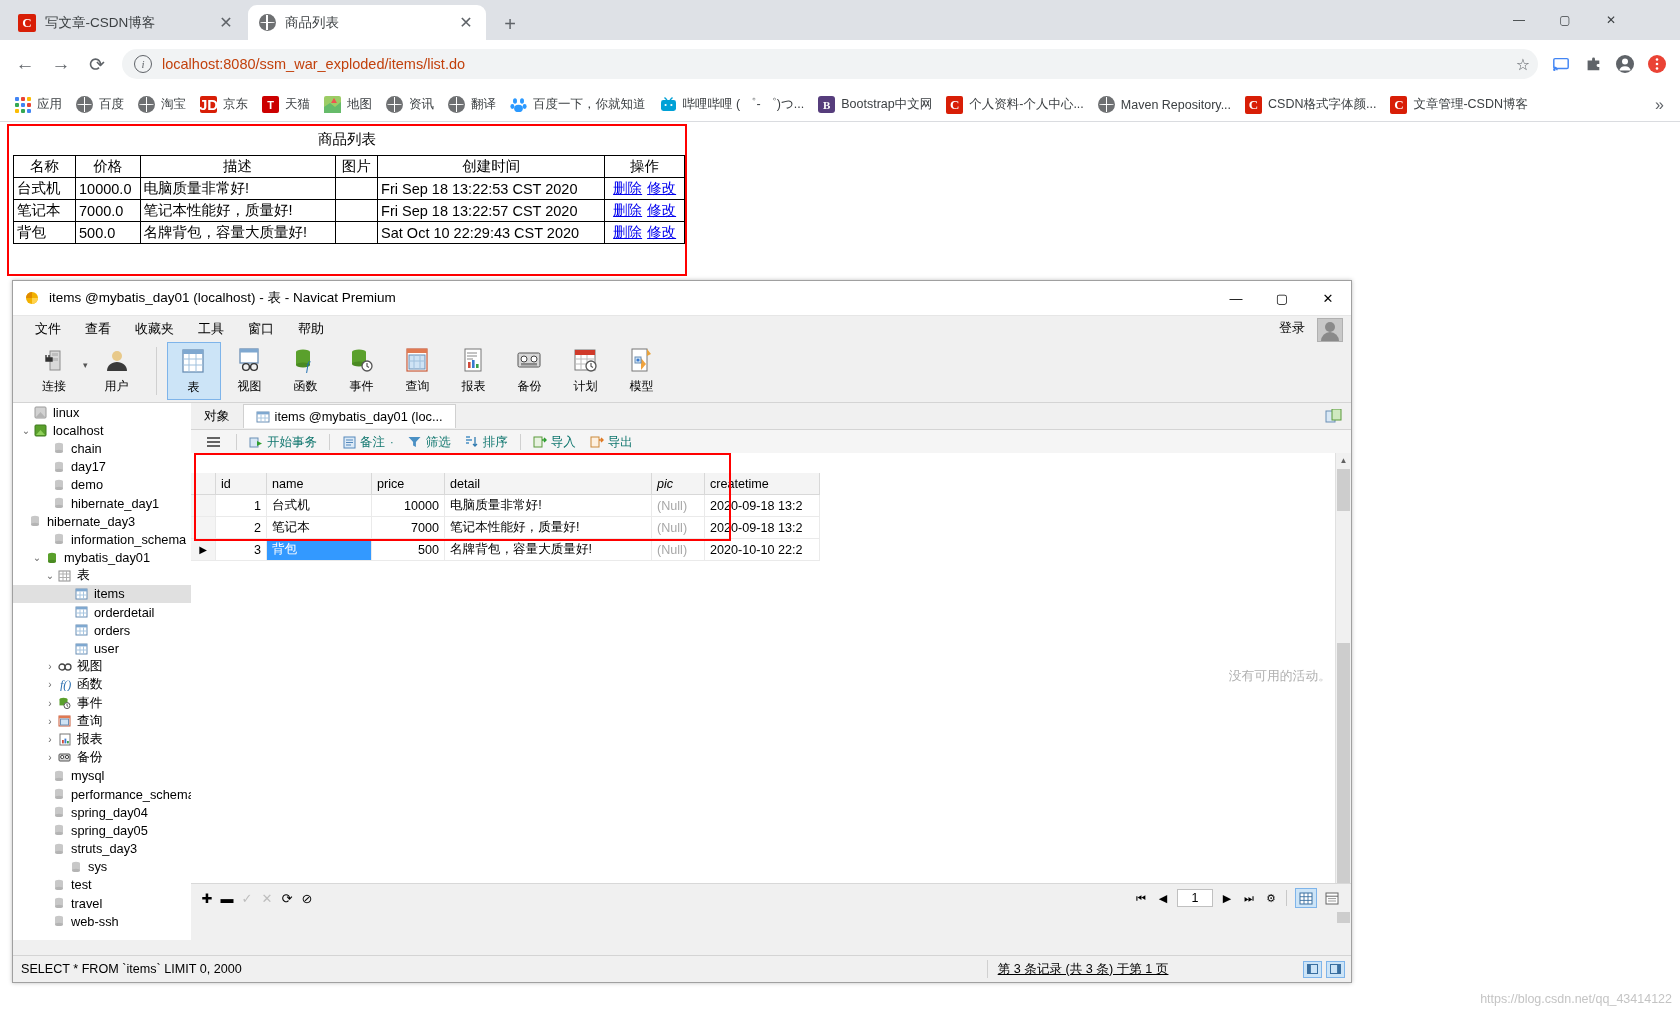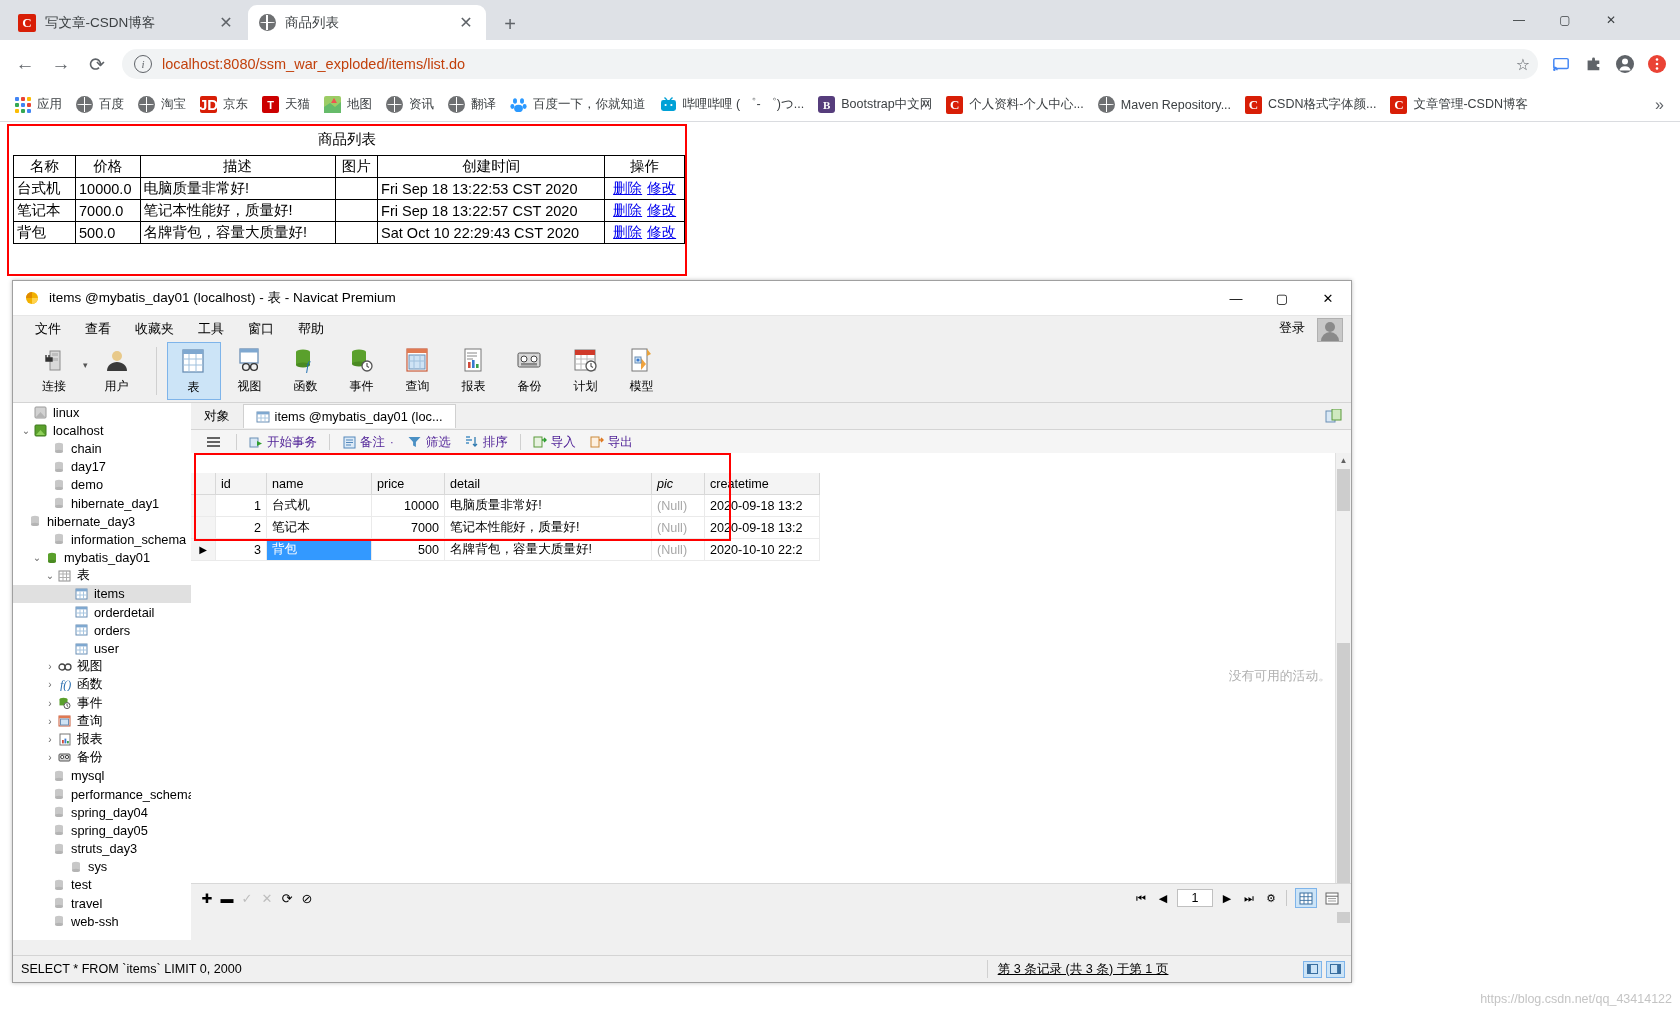--- a/index.html
+++ b/index.html
@@ -82,21 +82,21 @@
   .ti{width:15px;height:14px;flex:0 0 15px;margin-right:5px;display:flex;align-items:center;justify-content:center;}
 
   .nv-right{position:absolute;left:178px;top:0;right:0;bottom:0;background:#f0f0f0;}
   .obj-tabs{height:26px;background:#f0f0f0;display:flex;align-items:center;border-bottom:1px solid #d4d4d4;position:relative;}
   .ot{height:24px;display:flex;align-items:center;padding:0 12px;font-size:12.8px;color:#000;background:#f0f0f0;border:1px solid transparent;border-bottom:none;box-sizing:border-box;}
   .ot.active{background:#fff;border-color:#d0d0d0;}
   .ot-ico{width:14px;height:12px;margin-right:5px;}
   .obj-right-btn{position:absolute;right:6px;top:3px;width:24px;height:20px;display:flex;align-items:center;justify-content:center;}
 
   .grid-tools{height:24px;background:#f5f5f5;display:flex;align-items:center;padding-left:8px;border-bottom:1px solid #e0e0e0;}
-  .gt{display:flex;align-items:center;font-size:12.5px;color:#4c1d95;padding:0 7px;height:20px;justify-content:center;}
+  .gt{display:flex;align-items:center;font-size:12.5px;color:#0f766e;padding:0 7px;height:20px;justify-content:center;}
   .gt-ico{width:14px;height:14px;margin-right:4px;display:flex;align-items:center;justify-content:center;}
   .gt-sep{width:1px;height:16px;background:#d0d0d0;margin:0 5px;}
 
   .grid-wrap{position:absolute;left:0;top:50px;right:0;bottom:28px;background:#fff;}
   .grid-red{position:absolute;left:3px;top:0;width:537px;height:88px;border:2.5px solid #ff0000;box-sizing:border-box;z-index:5;pointer-events:none;}
   table.dg{border-collapse:collapse;font-size:12.6px;color:#000;table-layout:fixed;margin-top:20px;}
   table.dg th{background:#f4f4f4;border-right:1px solid #d8d8d8;border-bottom:1px solid #d8d8d8;font-weight:normal;text-align:left;padding:3px 5px;height:15px;}
   table.dg td{border-right:1px solid #eaeaea;border-bottom:1px solid #eaeaea;padding:2px 5px;height:16px;overflow:hidden;white-space:nowrap;}
   .dg-marker{width:14px;background:#f4f4f4;border-right:1px solid #d8d8d8;}
   .num{text-align:right;}

